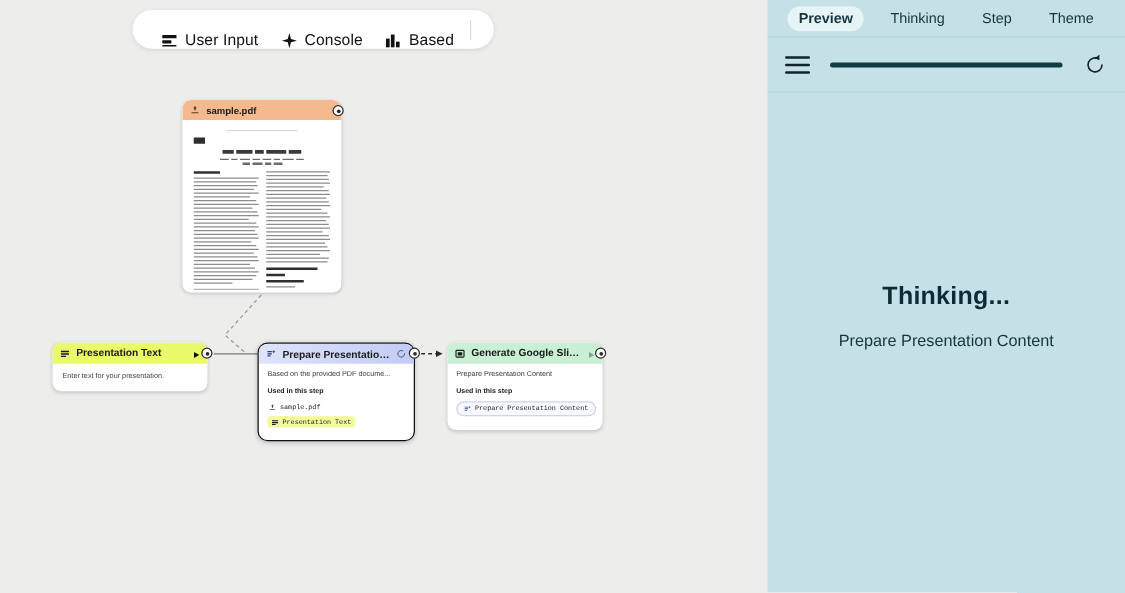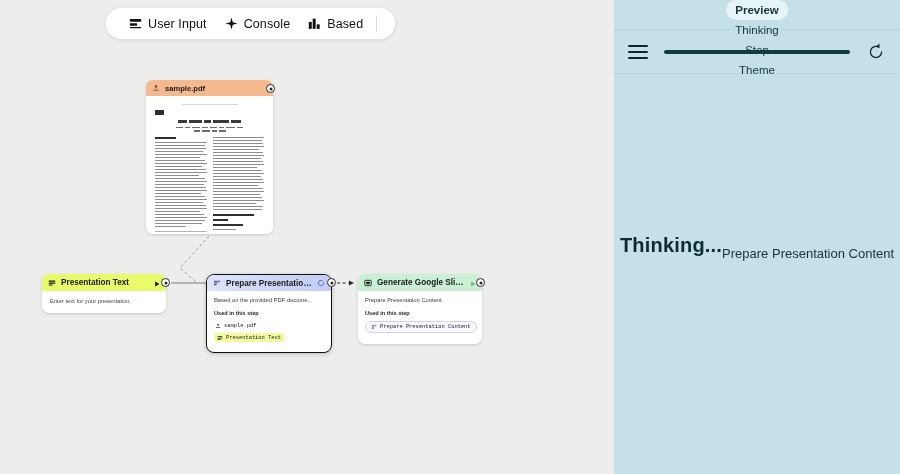--- a/index.html
+++ b/index.html
@@ -24,21 +24,21 @@
     position: absolute; left: 106px; top: 8px;
     height: 31px;
     background: #ffffff;
     border-radius: 16px;
     display: flex; align-items: center;
     padding: 0 14px;
     box-shadow: 0 1px 4px rgba(0,0,0,0.10);
     z-index: 40;
   }
   .tb-item {
-    display: flex; align-items: center; gap: 6px;
+    display: flex; align-items: flex-end; gap: 6px;
     padding: 0 9px; height: 31px;
     cursor: pointer; white-space: nowrap;
   }
   .tb-label { font-size: 12.5px; color: #111; letter-spacing: .1px; }
   .tb-sep { width: 1px; height: 16px; background: #dcdcdc; margin: 0 4px; }
   .tb-ico { width: 13px; height: 13px; display:block; flex: none; }
 
   
   .node {
     position: absolute;
@@ -140,36 +140,36 @@
   .spin { width: 8px; height: 8px; flex: none; }
 
   
   #panel {
     position: absolute; left: 614px; top: 0;
     width: 286px; height: 474px;
     background: #c5e1e7;
   }
   #panel-tabs {
     height: 29px; display: flex; align-items: center;
-    justify-content: space-around; padding: 0 10px; flex-direction: column;
+    justify-content: space-around; padding: 0 10px;
   }
   .ptab { font-size: 11.5px; color: #15343c; padding: 4px 9px; border-radius: 11px; cursor: pointer; }
   .ptab.active { background: #e6f4f6; font-weight: 600; }
   #panel-ctrl {
     height: 45px; display: flex; align-items: center; gap: 10px;
     padding: 0 14px;
     border-top: 1px solid #b5d6dd; border-bottom: 1px solid #b5d6dd;
   }
   .hamb { width: 20px; height: 14px; display:flex; flex-direction: column; justify-content: space-between; cursor: pointer; }
   .hamb i { display: block; height: 2px; background: #123; border-radius: 1px; }
   #progress-track { flex: 1; height: 4px; background: #0f3b42; border-radius: 3px; margin: 0 6px; }
   .reload { width: 20px; height: 20px; cursor: pointer; }
   #panel-main {
     height: calc(474px - 29px - 47px);
-    display: flex; flex-direction: row; align-items: center; justify-content: center;
+    display: flex; flex-direction: column; align-items: center; justify-content: center;
     padding-bottom: 40px;
   }
   #thinking { font-size: 20px; font-weight: 700; color: #0e2a33; margin-bottom: 16px; letter-spacing: .2px; }
   #thinking-sub { font-size: 13px; color: #17333b; }
 </style>
 </head>
 <body>
 
 <div id="app">
 

